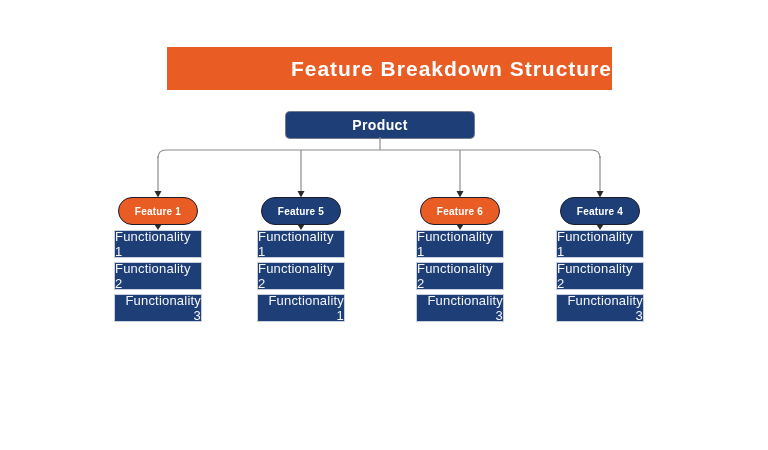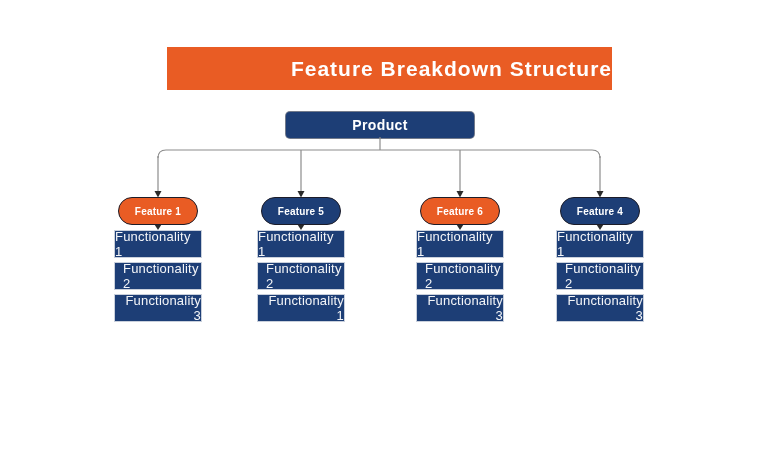--- a/index.html
+++ b/index.html
@@ -37,21 +37,21 @@
     display:flex;align-items:center;justify-content:center;
   }
   .pill--orange{background:var(--orange,#E95C24);}
   .pill--navy{background:var(--navy,#1D3E76);}
   .pill span{color:#fff;font-weight:bold;font-size:10px;letter-spacing:.2px;}
   .func{
     position:absolute;left:0;width:88px;height:28px;box-sizing:border-box;
     background:var(--navy,#1D3E76);border:1px solid var(--box-border,#C9D0DC);
     display:flex;align-items:center;justify-content:center;
   }
-  .func-1{top:33px;} .func-2{top:65px;padding-left:8px;} .func-3{top:97px;text-align:right;}
+  .func-1{top:33px;} .func-2{top:65px;} .func-3{top:97px;text-align:right;}
   .func span{color:rgba(255,255,255,.95);font-size:13px;letter-spacing:.2px;}
 </style>
 </head>
 <body>
 
 <div class="canvas">
 
   <div class="banner">
     <span>Feature Breakdown Structure</span>
   </div>

